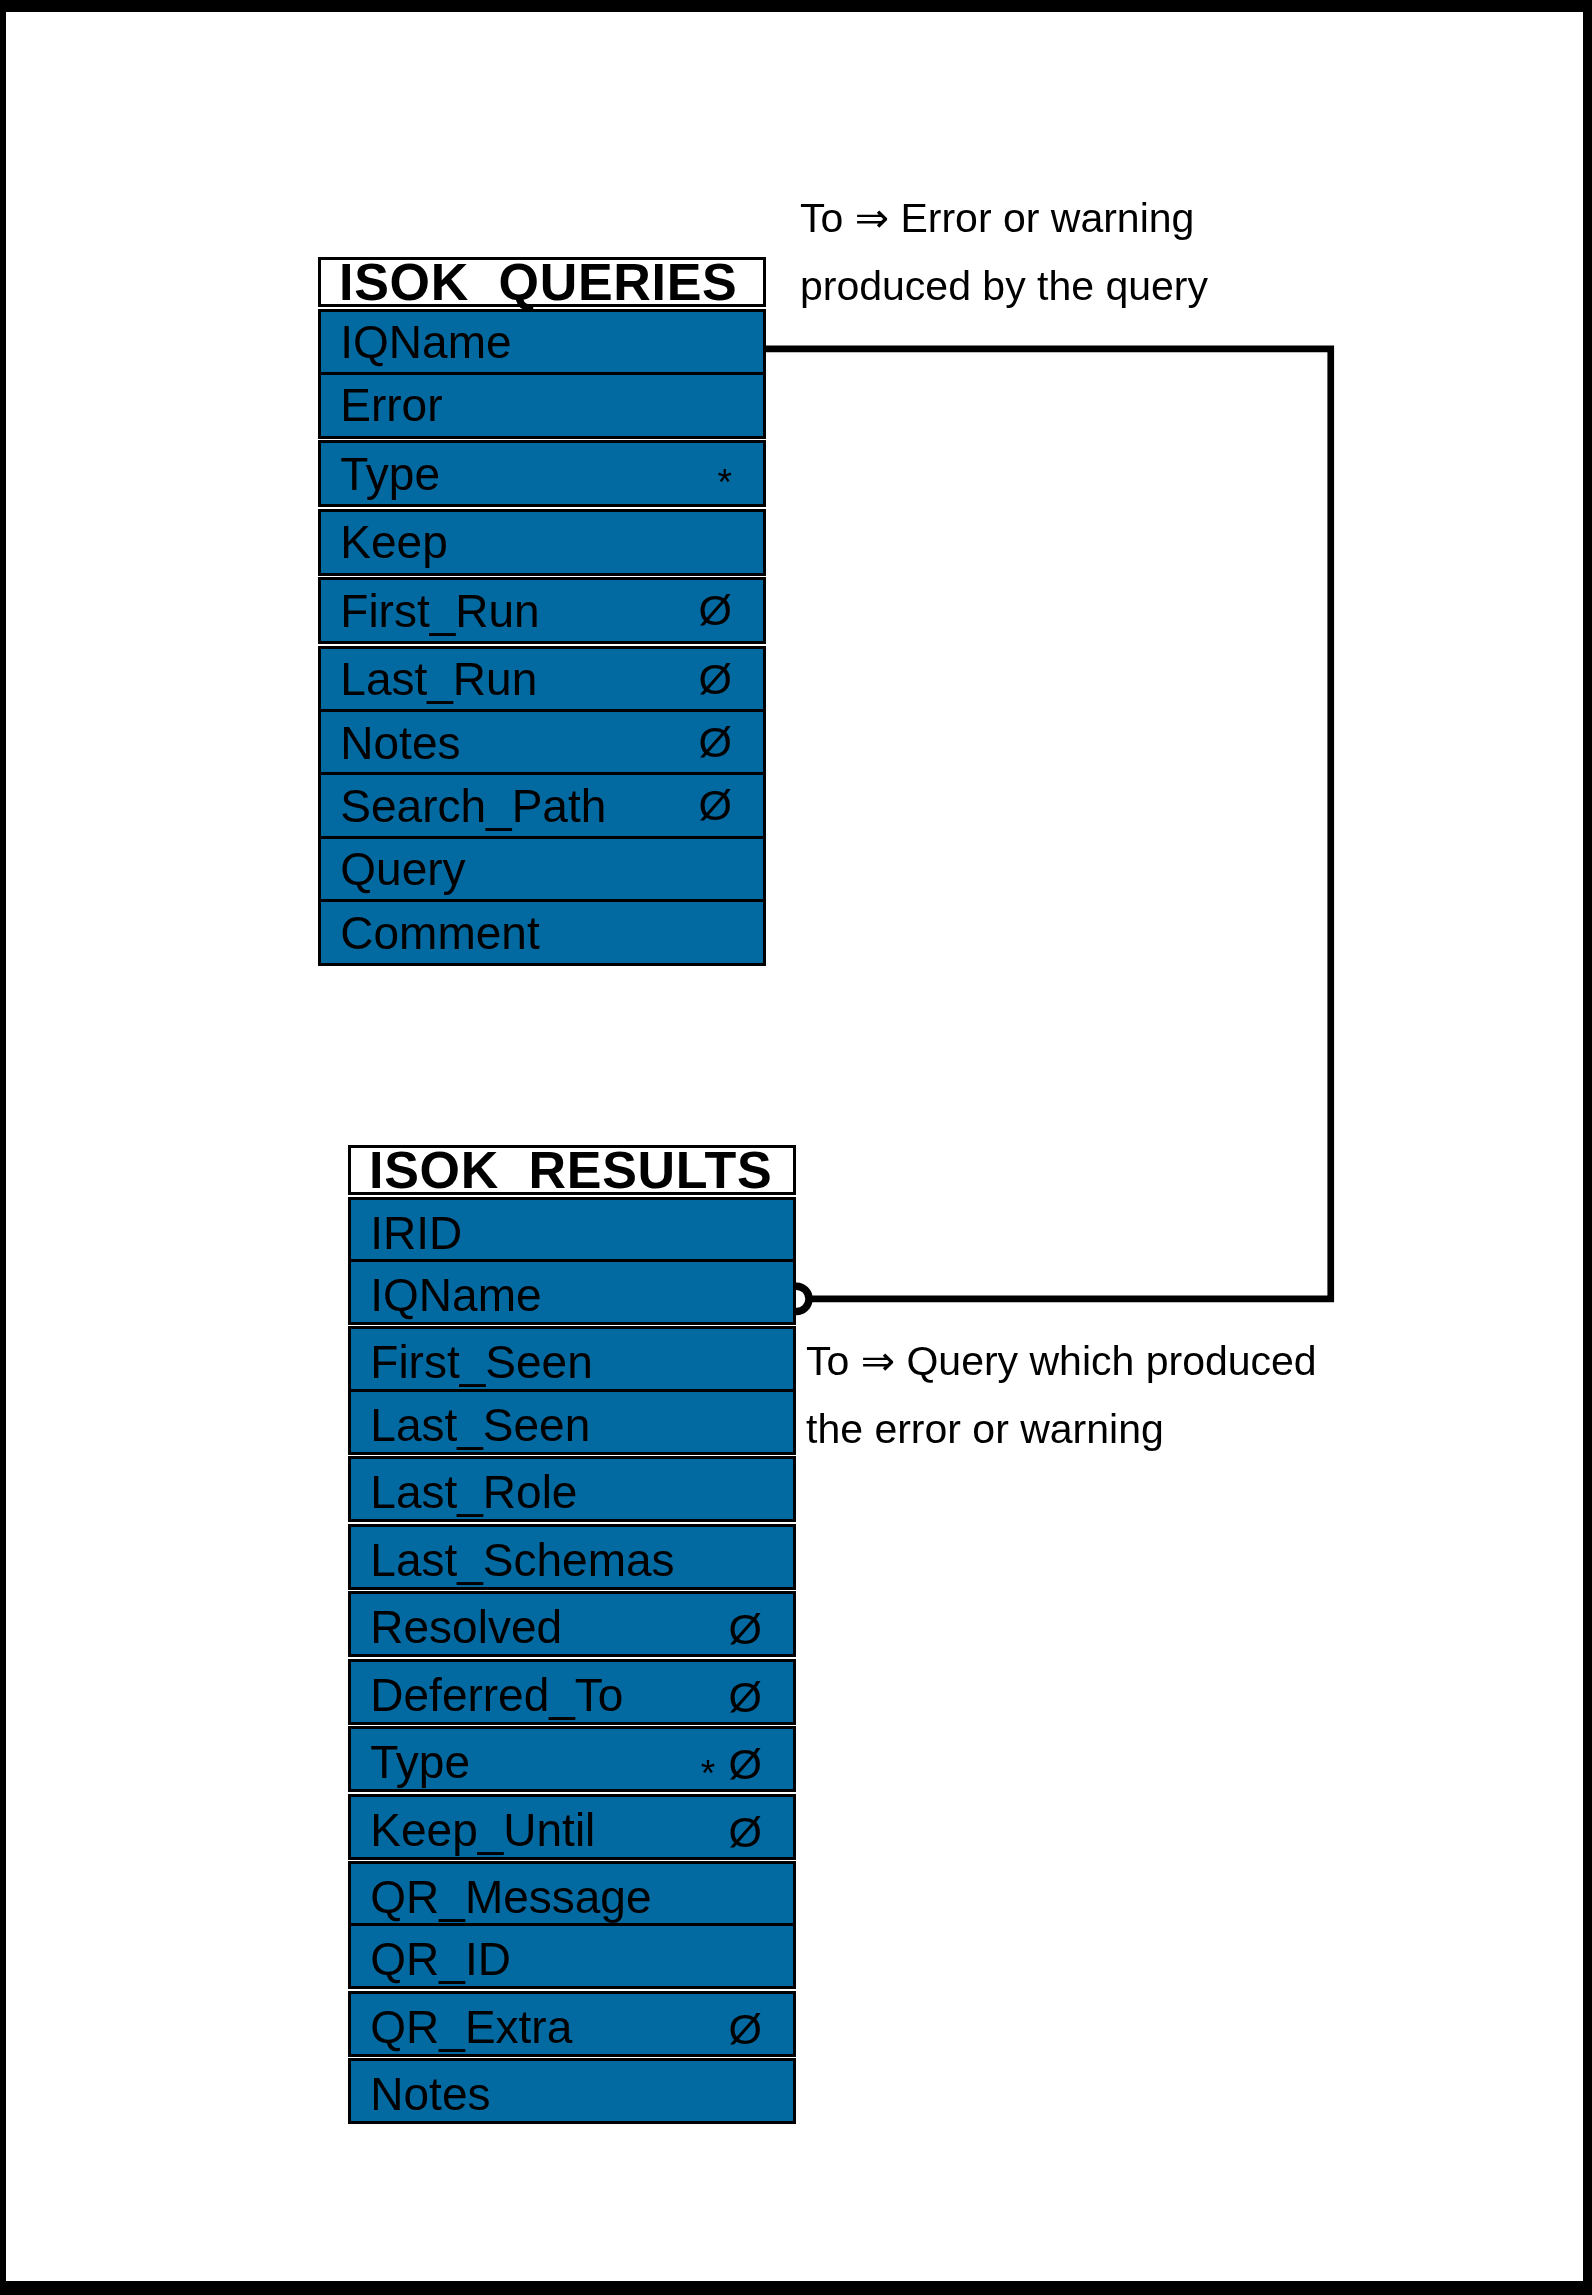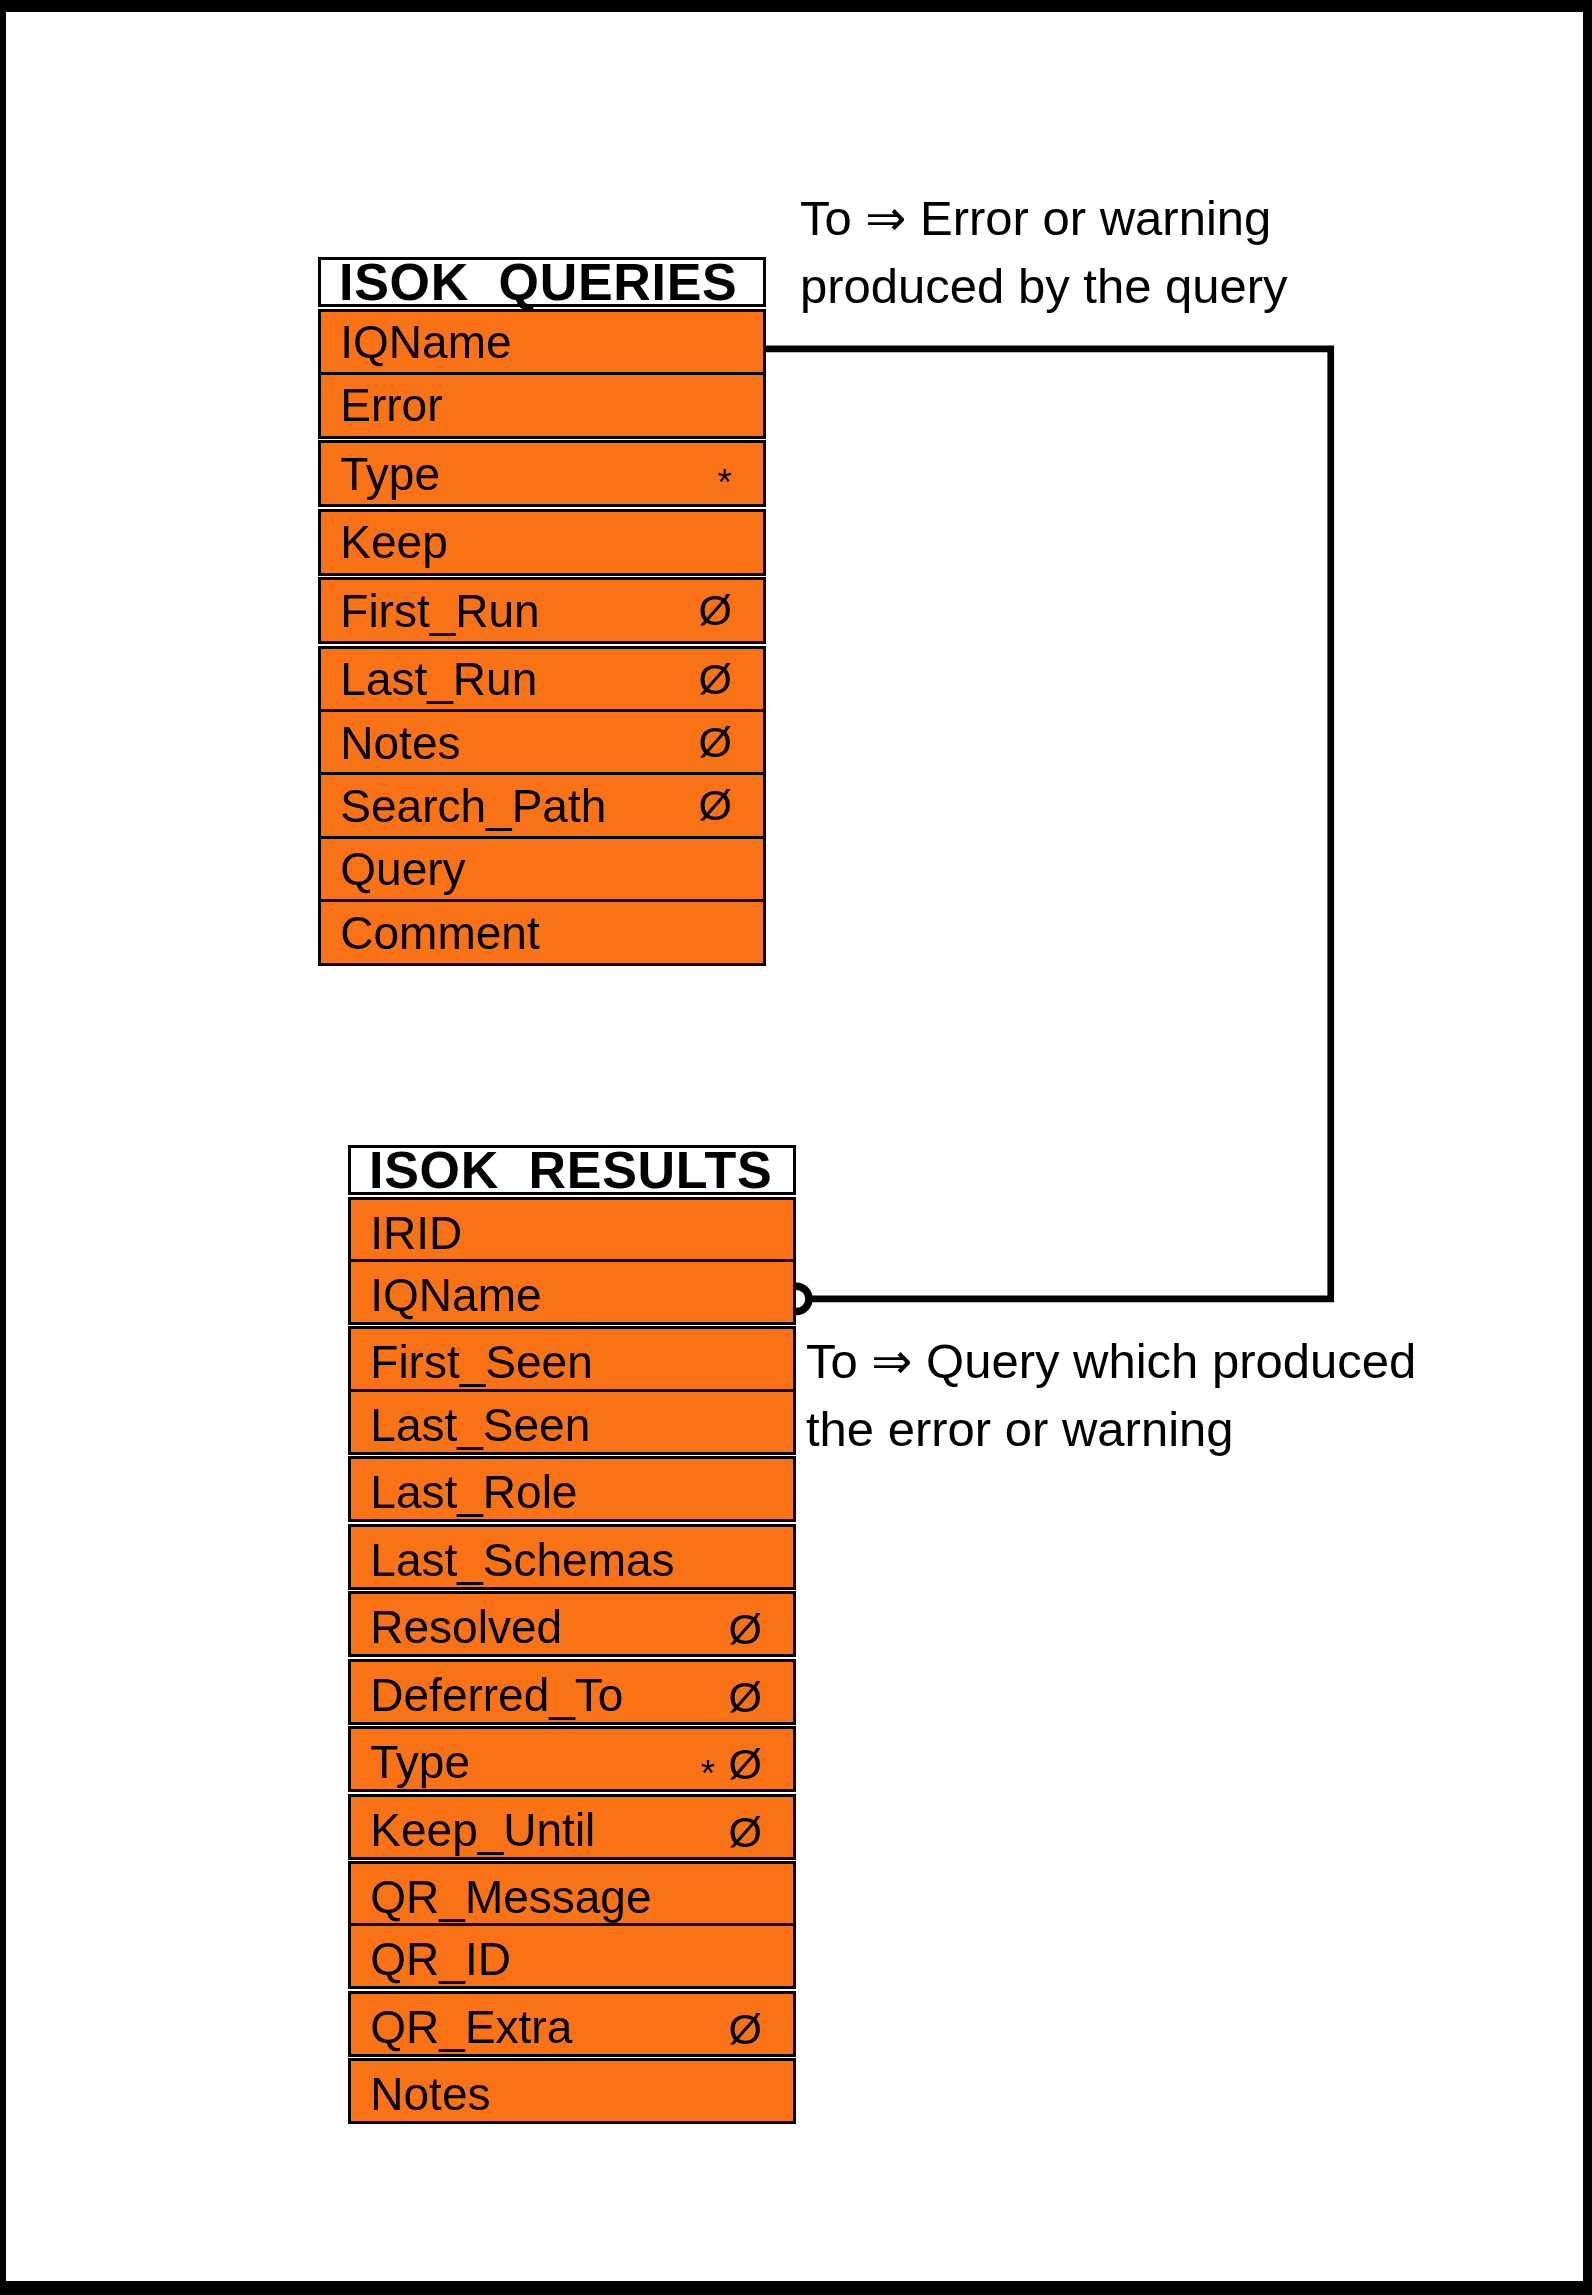--- a/index.html
+++ b/index.html
@@ -44,33 +44,33 @@
     background: #ffffff;
     white-space: nowrap;
   }
   .row {
     box-sizing: border-box;
     border: 3.7px solid #000000;
     margin-top: -3.7px;
     display: flex; align-items: center;
     padding: 0 31px 0 19.3px;
     font-size: 46px;
-    background: #f97316;
+    background: #0369a1;
     white-space: nowrap;
   }
   .t1 .row { height: 67px; }
   .t2 .row { height: 66px; align-items: flex-end; }
   .row.gap { margin-top: 1.5px; }
   .flabel { flex: 1 1 auto; }
   .syms { display: flex; align-items: center; gap: 13.4px; flex: 0 0 auto; }
   .star { font-size: 37px; transform: translateY(9px); }
   .nul  { font-size: 43px; }
   .annotation {
     position: absolute;
-    font-size: 49px;
+    font-size: 41px;
     line-height: 68px;
     z-index: 3;
     white-space: nowrap;
   }
   .annotation.a1 { left: 800px; top: 184px; }
   .annotation.a2 { left: 806px; top: 1327px; }
 </style>
 </head>
 <body>
 

